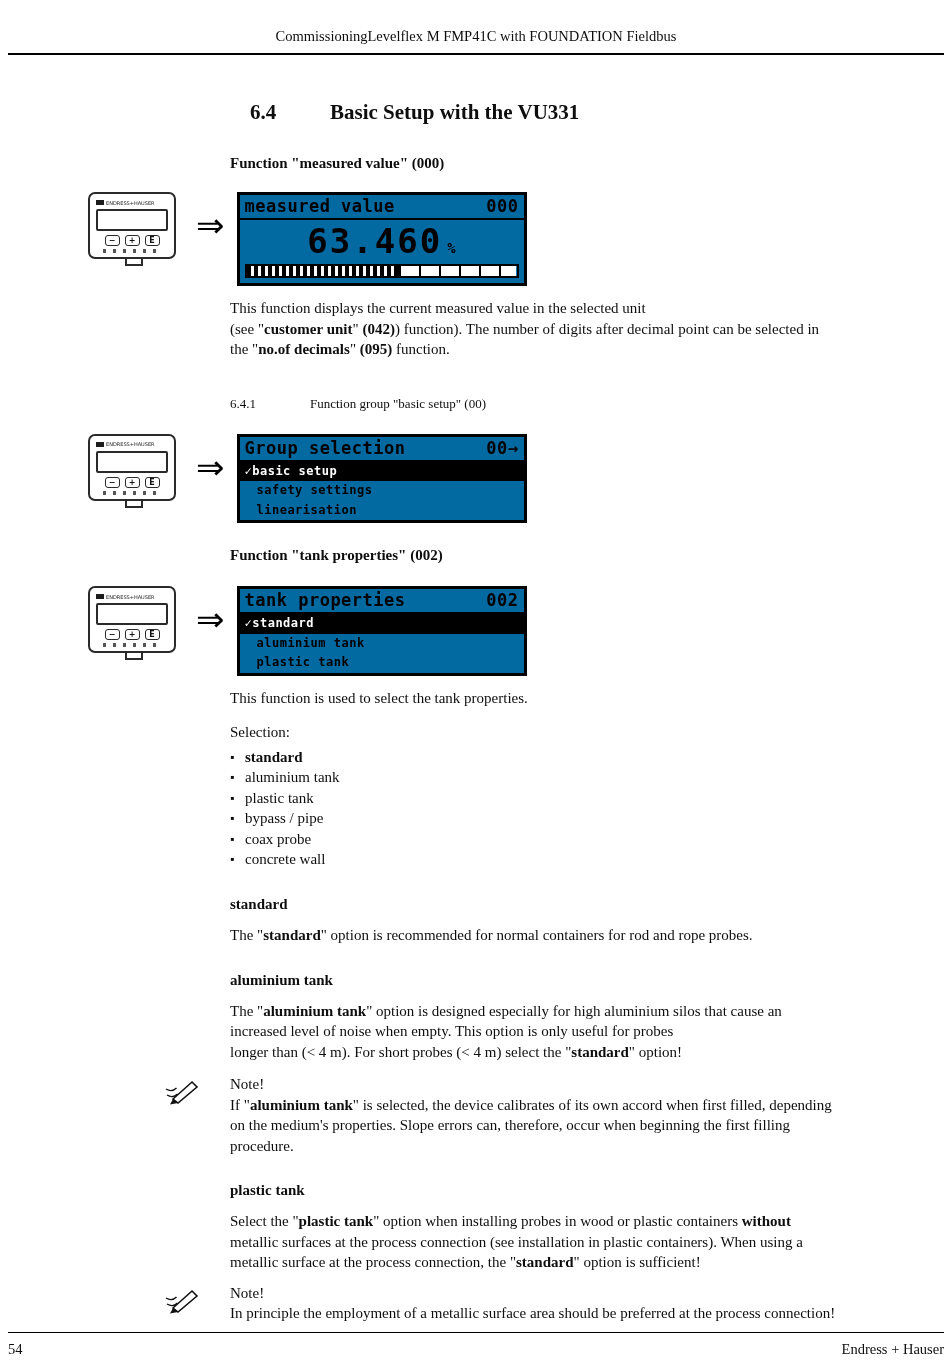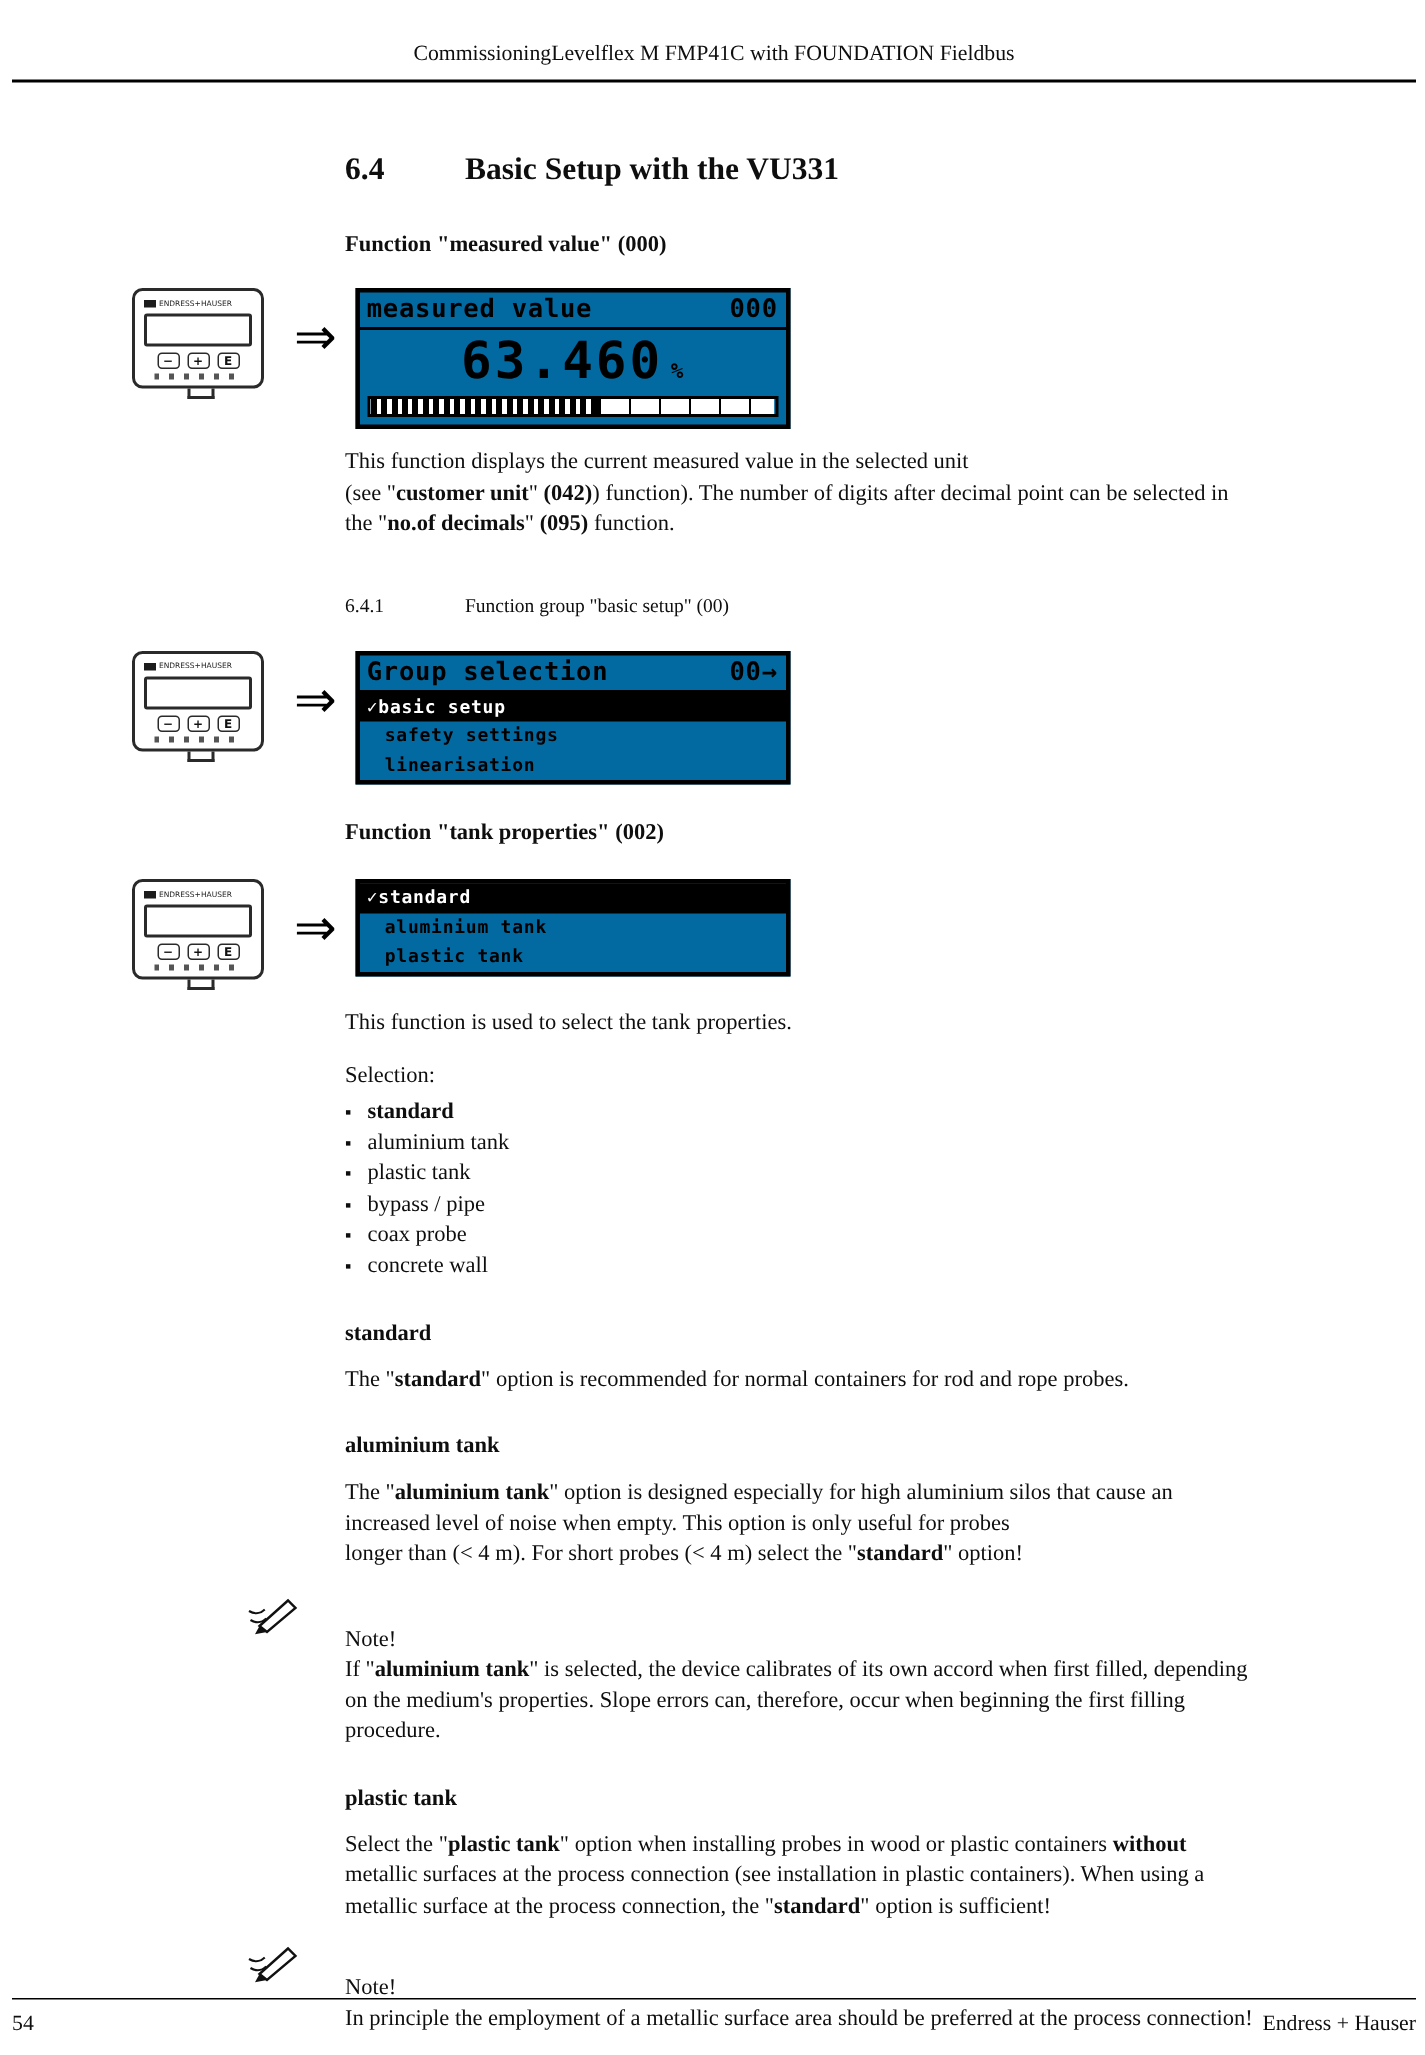--- a/index.html
+++ b/index.html
@@ -7,21 +7,21 @@
   body { font-family:"Liberation Serif", serif; color:#0e0e0e; }
   .page { position:relative; width:950px; height:1370px; background:#fff; margin:0 auto; overflow:hidden; }
 
   
   .hdr { position:absolute; top:28px; left:8px; right:6px; display:flex; justify-content:center; align-items:baseline; font-size:14.5px; border-bottom:2px solid #000; padding-bottom:8px; }
   .ftr { position:absolute; left:8px; right:6px; bottom:12px; border-top:1.5px solid #000; padding-top:8px; display:flex; justify-content:space-between; font-size:14.5px;gap:32px; }
 
   .main { position:absolute; top:90px; left:0; width:950px; }
 
   .h1 { margin:10px 0 0 230px; font-size:21px; font-weight:bold; display:flex; }
-  .h1 .num { width:80px; flex:none; }
+  .h1 .num { width:80px; flex:none;margin-left:20px; }
   .h2 { margin:36px 0 12px 230px; font-size:13px; font-weight:normal; display:flex; }
   .h2 .num { width:80px; flex:none; }
 
   .func-heading { margin:30px 0 0 230px; font-size:15px; font-weight:bold; }
   .func-heading.tight { margin-top:24px; }
 
   .para { margin:12px 0 0 230px; width:690px; font-size:15px; line-height:20.5px; }
   .para b { font-weight:bold; }
 
   .sel-label { margin:14px 0 0 230px; font-size:15px; font-weight:normal; line-height:20.5px; }
@@ -58,21 +58,21 @@
   .lcd-unit { font-size:14px; margin-left:5px; }
   .bargraph { margin:3px 5px 5px; height:14px; border:2px solid #000; display:flex; }
   .bar-fill { width:57%; background:repeating-linear-gradient(90deg,#000 0 4px,#fff 4px 7px); border-right:2px solid #000; }
   .bar-rest { flex:1; background:repeating-linear-gradient(90deg,#000 0 1.5px,#fff 1.5px 20px); background-position:right; }
 
   
   .note-row { display:flex; align-items:flex-start; }
   .note-row.n1 { margin-top:12px; }
   .note-row.n2 { margin-top:10px; }
   .note-icon { width:40px; margin-left:163px; margin-top:3px; flex:none; }
-  .note-body { margin-left:27px; width:690px; font-size:15px; line-height:20.5px;margin-top:24px; }
+  .note-body { margin-left:27px; width:690px; font-size:15px; line-height:20.5px; }
   .note-label { font-size:15px; line-height:20.5px; }
 </style>
 </head>
 <body>
 
 <div class="page">
 
   <div class="hdr">
     <span>Commissioning</span>
     <span>Levelflex M FMP41C with FOUNDATION Fieldbus</span>
@@ -170,20 +170,24 @@
             <span class="dev-btn">−</span>
             <span class="dev-btn">+</span>
             <span class="dev-btn">E</span>
           </div>
           <div class="dev-strip"></div>
         </div>
         <div class="dev-foot"></div>
       </div>
       <div class="big-arrow">⇒</div>
       <div class="lcd">
+        <div class="lcd-title-row">
+          <span>tank properties</span>
+          <span>002</span>
+        </div>
         <div class="lcd-row inverted">✓standard</div>
         <div class="lcd-row">aluminium tank</div>
         <div class="lcd-row">plastic tank</div>
       </div>
     </div>
 
     <div class="para">This function is used to select the tank properties.</div>
 
     <div class="sel-label">Selection:</div>
     <ul class="sel-list">

